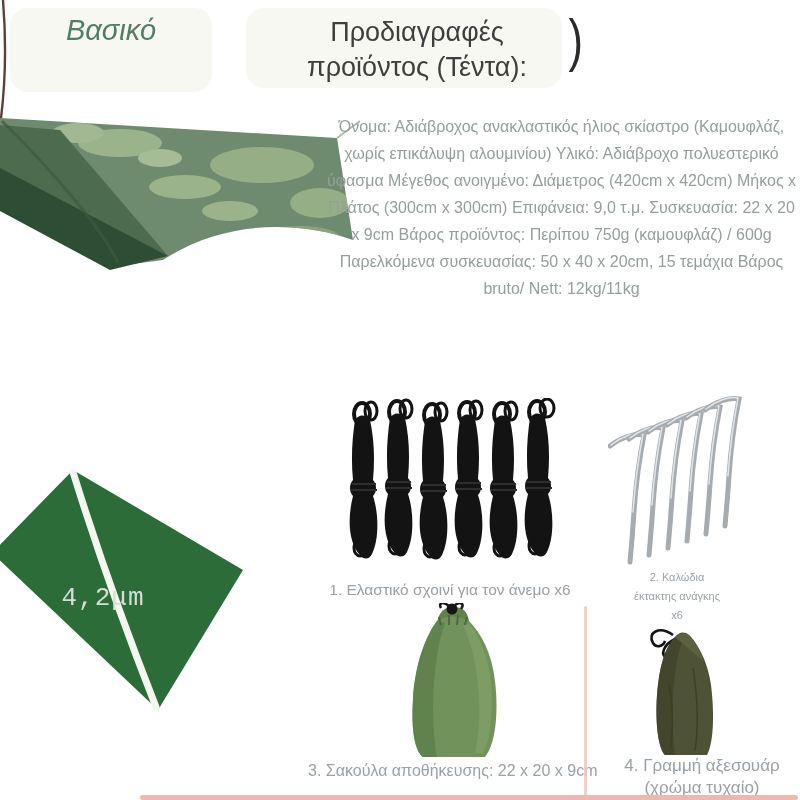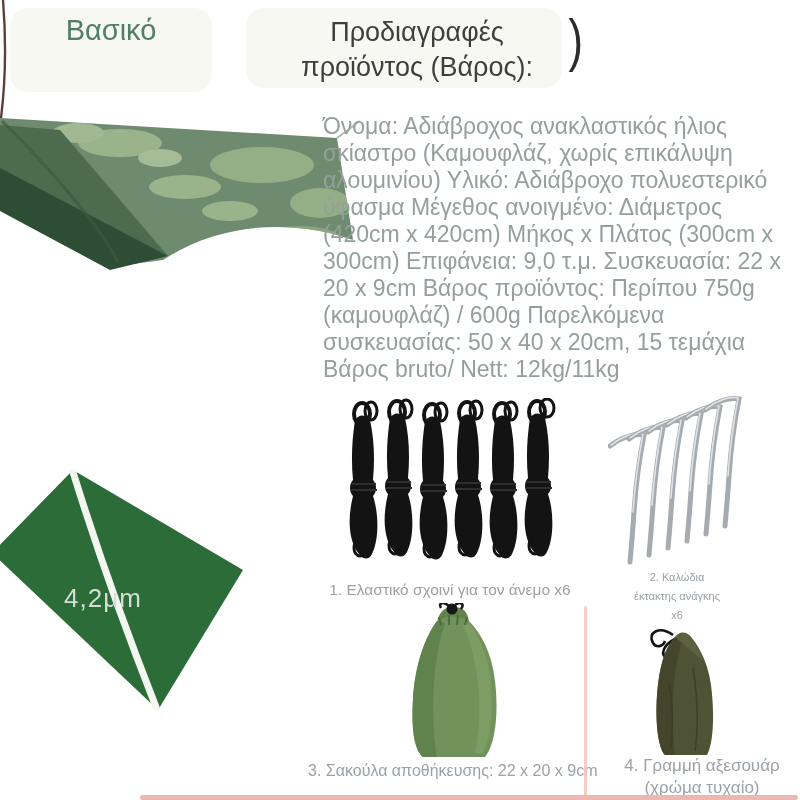--- a/index.html
+++ b/index.html
@@ -8,47 +8,48 @@
     background:#ffffff;
     font-family:"Liberation Sans", sans-serif;
   }
   .abs{position:absolute;}
   .panel{
     background:#f8f8f3;border-radius:18px;
   }
   .model-label{
     left:18px;top:12px;width:186px;
     text-align:center;
-    color:#527e63;font-size:29px;line-height:37px;font-weight:500;
+    color:#527e63;font-size:29px;line-height:37px;font-weight:500;font-style:italic;
   }
   .title{
     left:252px;top:15px;width:330px;
     text-align:center;
     color:#3e3e3e;font-size:27px;line-height:35px;font-weight:400;
   }
   .paren{
     left:566px;top:10px;
     color:#2b2b2b;font-size:58px;font-weight:100;line-height:60px;
     transform:scaleX(.75);
   }
   .left-crop-paren{left:0;top:0;}
   .specs{
     left:323px;top:113px;width:477px;
-    color:#95a09a;font-size:23px;line-height:27px;font-weight:400;
+    text-align:center;
+    color:#95a09a;font-size:16px;line-height:27px;font-weight:400;
   }
   .caption{
     color:#9aa1a7;text-align:center;
   }
   .cap1{left:328px;top:580px;width:244px;font-size:15.5px;line-height:19px;text-align:center;}
   .cap2{left:629px;top:568px;width:96px;font-size:11px;line-height:19px;}
   .cap3{left:308px;top:762px;width:284px;font-size:16px;white-space:nowrap;}
   .cap4{left:608px;top:755px;width:188px;font-size:17px;line-height:22px;}
   .diamond-label{
     left:48px;top:583px;width:110px;
-    color:#d6ddd4;font-size:26px;text-align:center;letter-spacing:1px;
+    color:#d6ddd4;font-size:26px;text-align:center;letter-spacing:1px;font-family:Liberation Mono, monospace;
   }
   .pink-strip{
     left:140px;right:2px;bottom:0;height:5px;border-radius:3px;
     background:#eeb7b1;
   }
   .pink-vline{
     left:584px;top:606px;height:190px;width:3px;border-radius:2px;
     background:#f3c4bf;opacity:.85;
   }
 </style>
@@ -61,21 +62,21 @@
 <svg class="abs left-crop-paren" width="10" height="122" viewBox="0 0 10 122">
   <path d="M3,0 C6,38 6,78 1,118" stroke="#5d4038" stroke-width="2.4" fill="none"></path>
 </svg>
 
 <div class="abs model-label">
   <div>Βασικό</div>
 </div>
 
 <div class="abs title">
   <div>Προδιαγραφές</div>
-  <div>προϊόντος (Βάρος):</div>
+  <div>προϊόντος (Τέντα):</div>
 </div>
 <div class="abs paren">)</div>
 
 <svg class="abs" style="left:0;top:103px;" width="364" height="216" viewBox="0 0 364 216">
   <defs>
     <clipPath id="canopyClip">
       <path d="M0,15 L337,35 L353,137 C300,118 225,116 163,157 L110,164 L0,60 Z"></path>
     </clipPath>
   </defs>
   <path d="M0,15 L337,35 L353,137 C300,118 225,116 163,157 L110,164 L0,60 Z" fill="#6f8b6f"></path>

